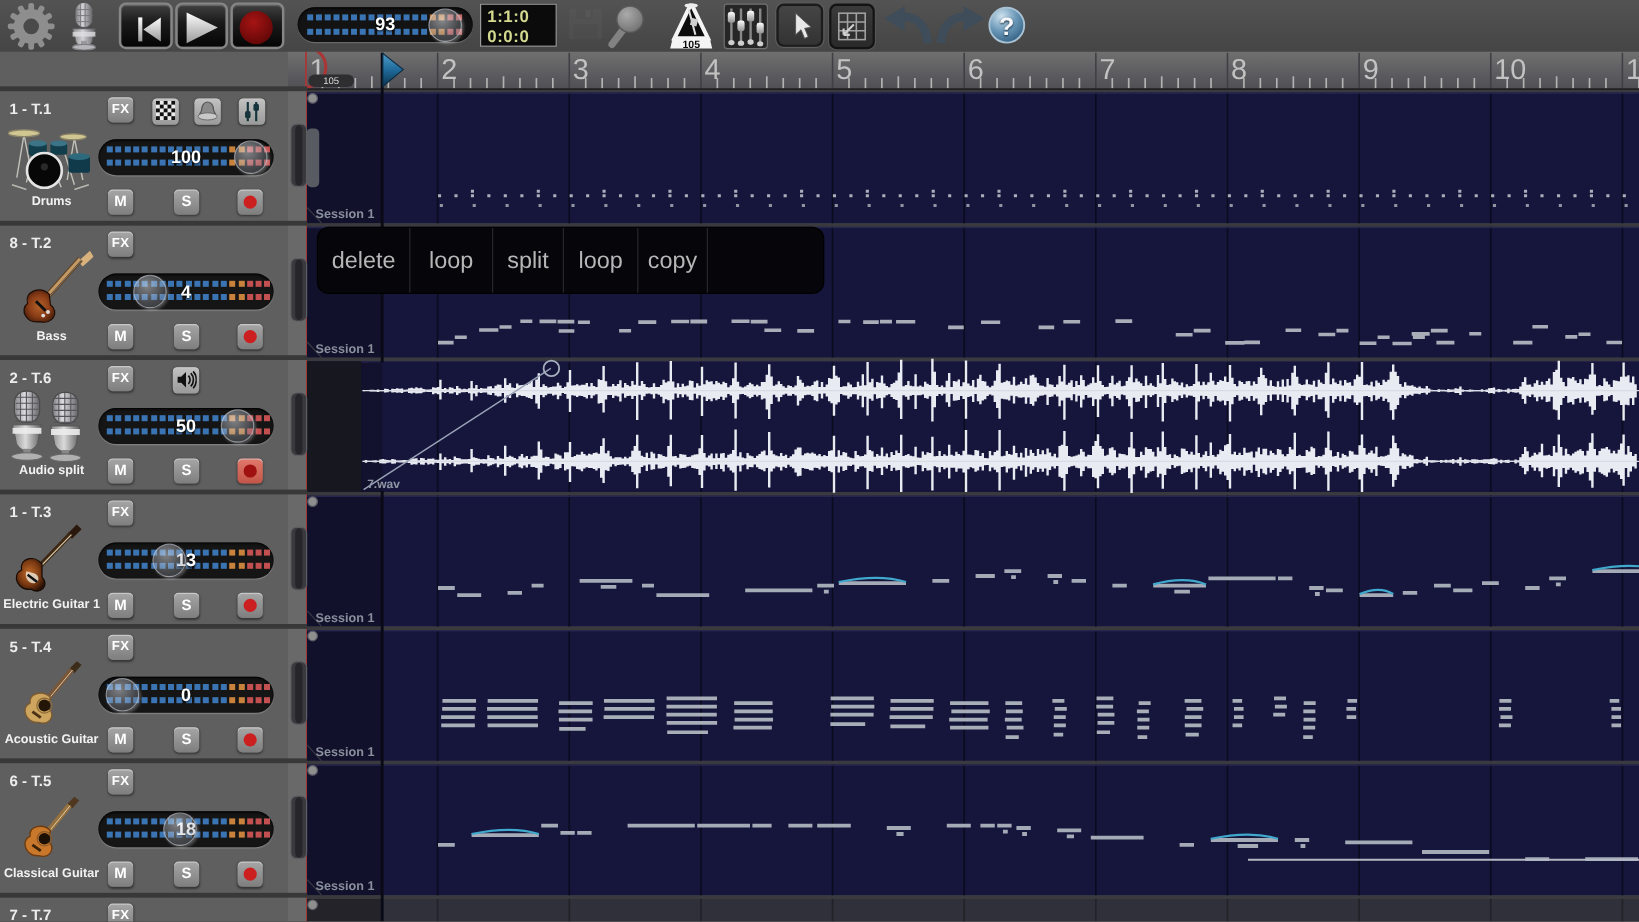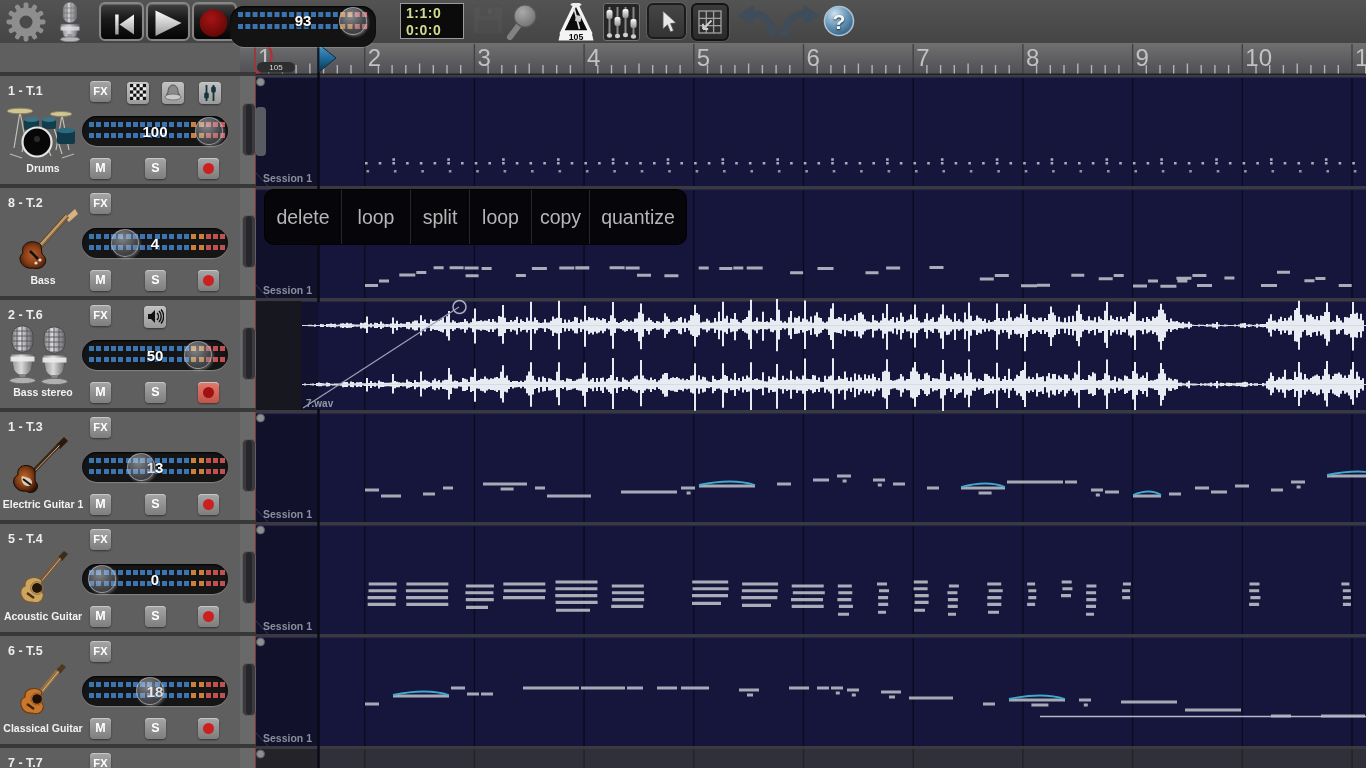--- a/index.html
+++ b/index.html
@@ -1,18 +1,18 @@
 <!DOCTYPE html>
 <html><head><meta charset="utf-8"><style>
 *{margin:0;padding:0;box-sizing:border-box}
 html,body{width:1366px;height:768px;overflow:hidden;background:#555;font-family:"Liberation Sans",sans-serif}
 #root{position:relative;width:1366px;height:768px;background:#565656}
 .toolbar{position:absolute;left:0;top:0;width:1366px;height:43px;background:linear-gradient(#535353,#454545)}
 .tb{position:absolute;top:2px;width:44.5px;height:39px;border-radius:6px;border:2px solid #868686;background:linear-gradient(#404040,#1a1a1a 42%,#050505);box-shadow:inset 0 1px 1px rgba(255,255,255,0.22)}
-.vol{position:absolute;left:230px;top:6px;width:146px;height:41px;border-radius:14.5px;background:#131313;box-shadow:0 1px 0 rgba(255,255,255,0.18), inset 0 1px 2px #000}
+.vol{position:absolute;left:248px;top:6px;width:146px;height:29px;border-radius:14.5px;background:#131313;box-shadow:0 1px 0 rgba(255,255,255,0.18), inset 0 1px 2px #000}
 .vol b{position:absolute;left:0;right:0;top:6px;text-align:center;color:#fff;font-size:15px;text-shadow:0 1px 2px #000}
 .vknob{position:absolute;left:109px;top:0.5px;width:28px;height:28px;border-radius:50%;background:radial-gradient(circle at 40% 32%,rgba(235,238,244,0.55),rgba(150,155,165,0.38) 60%,rgba(90,95,105,0.45));border:1.5px solid rgba(215,220,230,0.55);box-shadow:1.5px 1.5px 2.5px rgba(255,255,255,0.28)}
 .time{position:absolute;left:400px;top:3px;width:64px;height:36px;background:#0b0b0b;border:1px solid #9a9a9a;color:#d3d98f;font-size:14px;font-weight:bold;line-height:17px;padding:1px 0 13px 5px;letter-spacing:0.5px}
 .mixbtn{position:absolute;left:603px;top:3px;width:37px;height:38px;background:#262626;border:1.5px solid #707070;border-radius:3px;padding:1px 1px}
 .curbtn{position:absolute;left:647px;top:3px;width:39px;height:36px;background:linear-gradient(#454545,#333);border:2.5px solid #1c1c1c;border-radius:6px;padding:4px 7px;box-shadow:0 0 0 1px #5e5e5e}
 .gridbtn{position:absolute;left:691px;top:3px;width:38px;height:38px;background:linear-gradient(#3a3a3a,#2a2a2a);border:2.5px solid #141414;border-radius:6px;padding:3px 3px;box-shadow:0 0 0 1px #555}
 .panel{position:absolute;left:0;top:43px;width:240px;height:725px;background:#5f5f5f}
 .pstrip{position:absolute;left:237px;top:75px;width:18px;height:693px;background:#696969;border-left:1px solid #4e4e4e}
 .sep{position:absolute;left:0;width:256px;height:4px;background:#383838}
 .tlab{position:absolute;left:8px;color:#ededed;font-size:12.5px;font-weight:bold}
@@ -344,21 +344,21 @@
             <g>
 <rect x="0" y="0" width="21" height="26" rx="9.5" fill="url(#micg)" stroke="#4a4a4a" stroke-width="1"></rect>
 <path d="M1 5h19M1 10h19M1 15h19M1 20h19M1 25h19M5 0.5v25M10 0v26M15 0.5v25" stroke="#55555a" stroke-width="0.9"></path>
 <path d="M-1.5 28h24l-2.5 12a9.5 9.5 0 0 1-19 0Z" fill="url(#micb)" stroke="#555" stroke-width="0.8"></path>
 <rect x="-1.5" y="30.5" width="24" height="5" fill="#ececec" opacity="0.9"></rect>
 <rect x="7.5" y="48" width="6" height="4" fill="#888"></rect>
 <ellipse cx="10.5" cy="54.5" rx="13" ry="3.2" fill="#b0b0b0" stroke="#666"></ellipse>
 </g>
           </g>
 </svg></div>
-      <div class="tname" style="top:343px">Bass stereo</div>
+      <div class="tname" style="top:343px">Audio split</div>
       <div class="pill" style="top:297px">
         <i style="left:7.0px;top:6px;background:#3b74b2"></i>
         <i style="left:14.3px;top:6px;background:#3b74b2"></i>
         <i style="left:21.6px;top:6px;background:#3b74b2"></i>
         <i style="left:28.9px;top:6px;background:#3b74b2"></i>
         <i style="left:36.2px;top:6px;background:#3b74b2"></i>
         <i style="left:43.5px;top:6px;background:#3b74b2"></i>
         <i style="left:50.8px;top:6px;background:#3b74b2"></i>
         <i style="left:58.1px;top:6px;background:#3b74b2"></i>
         <i style="left:65.4px;top:6px;background:#3b74b2"></i>
@@ -768,14 +768,13 @@
 <circle cx="16" cy="16" r="14.5" fill="url(#hg)" stroke="#a8c2d4" stroke-width="1.6"></circle>
 <text x="16" y="24" font-size="21" font-weight="bold" fill="#f4f8fb" text-anchor="middle" style="text-shadow:0 1px 2px #123">?</text>
 </svg>
 </div>
 <div class="menu">
 <span style="width:77px">delete</span>
       <span style="width:69px">loop</span>
       <span style="width:59px">split</span>
       <span style="width:62px">loop</span>
       <span style="width:58px">copy</span>
-      <span style="width:96px;border-right:none">quantize</span>
 </div>
 </div>
 </body></html>

